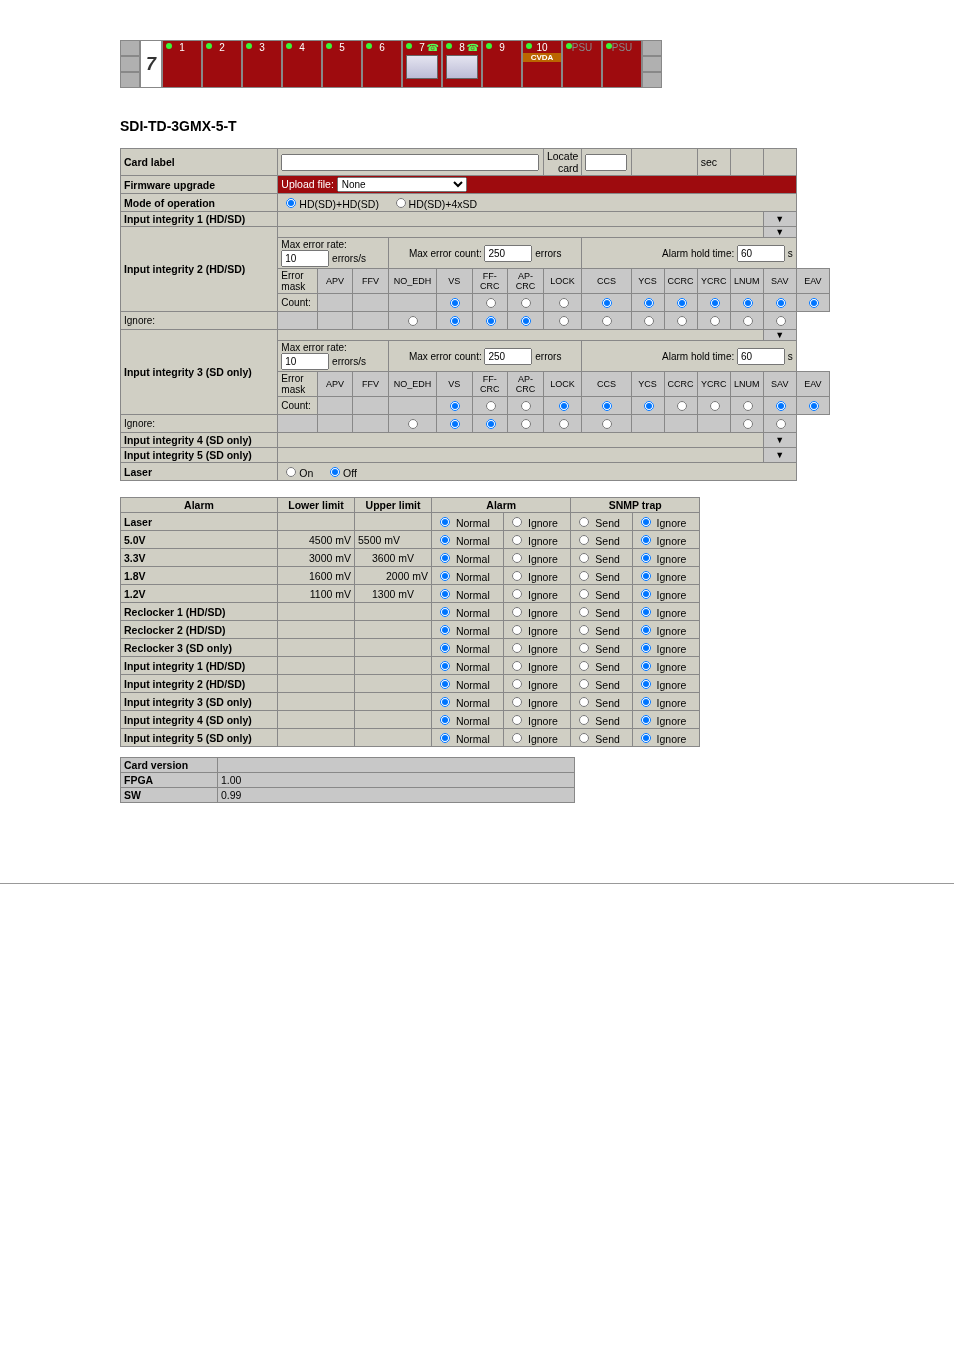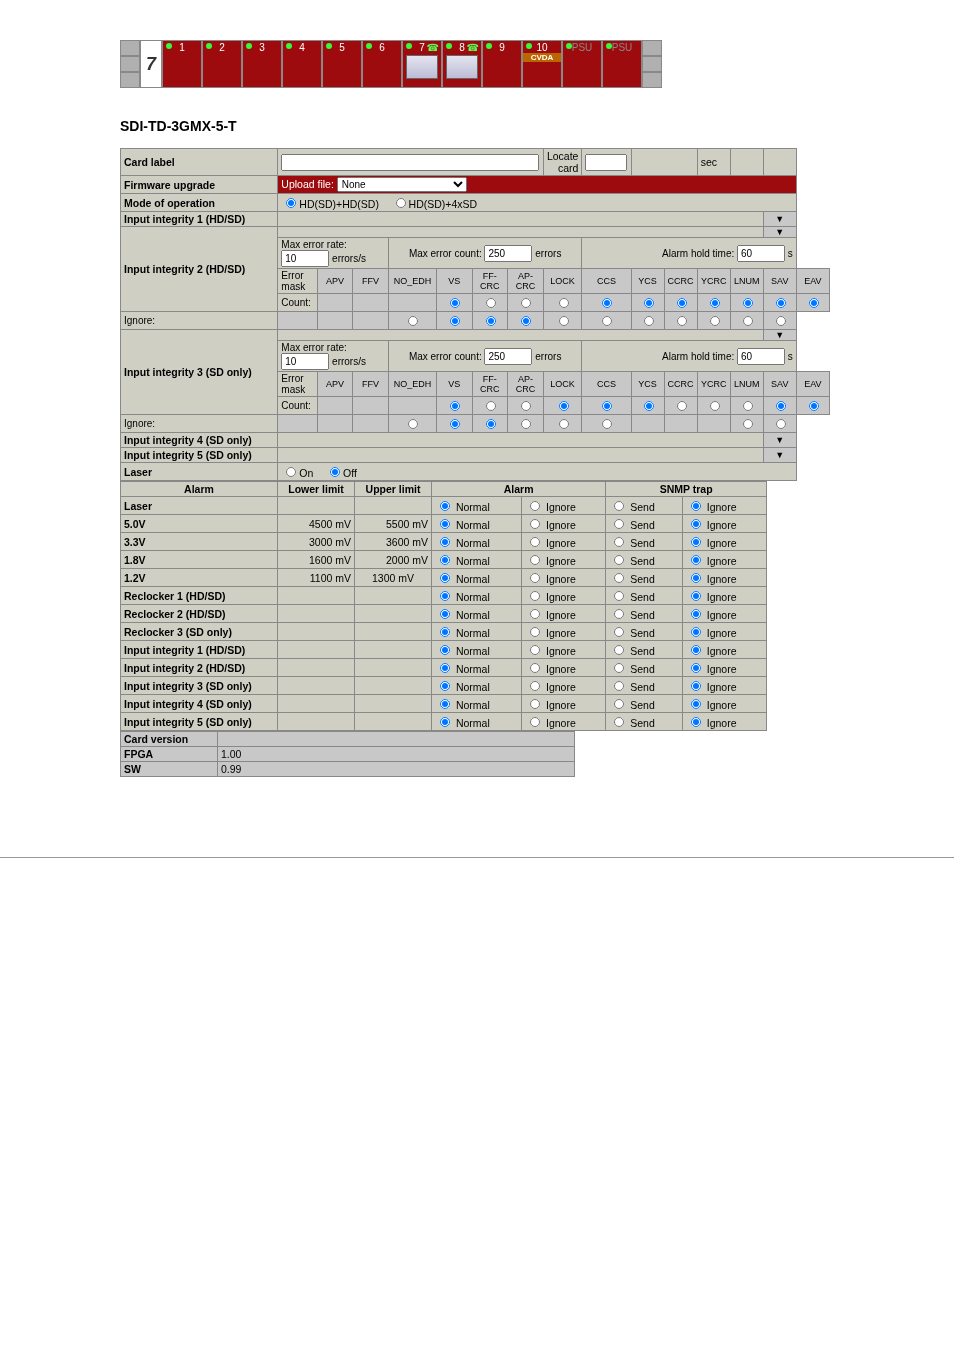--- a/index.html
+++ b/index.html
@@ -17,25 +17,25 @@
   .slot.ten .sub{font-size:8px;color:#fff;background:#b60;font-weight:bold}
   h1{font-size:14px;font-weight:bold;color:#000;margin:6px 0 14px 0}
   table{border-collapse:collapse}
   td,th{border:1px solid #888;font-size:10.5px;padding:1px 3px;background:#d0cfc4}
   .hdr{background:#9e0b0e;color:#fff;font-weight:bold}
   .upg{background:#9e0b0e;color:#ffb400;font-weight:bold}
   .lbl{background:#d0cfc4;color:#000}
   .inp{font-family:Arial;font-size:10px;width:40px}
   .radio{width:10px;height:10px}
   .arrow{width:14px;background:#c8c8c8;text-align:center;font-size:9px;padding:0}
-  .cfg{width:710px;margin-bottom:0}
+  .cfg{width:710px;margin-bottom:16px}
   .cfg td.sidelbl{background:#d0cfc4;color:#000;font-weight:bold;width:150px}
   .emcol{width:26px;text-align:center;font-size:9px;background:#c8c8c8}
   .small{font-size:10px}
-  .alarm{width:647px;}
+  .alarm{width:580px;margin-bottom:10px}
   .alarm th{background:#d0cfc4;font-weight:bold;text-align:center}
   .alarm td{background:#d0cfc4}
   .alarm .nm{font-weight:bold}
   .ver{width:455px}
   .ver td{background:#c8c8c8}
   select{font-size:10px;width:130px}
   hr.rule{border:none;border-top:1px solid #999;margin:40px 0 6px 0}
 </style>
 </head>
 <body>
@@ -309,30 +309,30 @@
           <td style="text-align:right"></td>
           <td style="text-align:right"></td>
           <td><input type="radio" checked="" class="radio" style=""> Normal</td>
           <td><input type="radio" class="radio" style=""> Ignore</td>
           <td><input type="radio" class="radio" style=""> Send</td>
           <td><input type="radio" checked="" class="radio" style=""> Ignore</td>
         </tr>
         <tr>
           <td class="nm">5.0V</td>
           <td style="text-align:right">4500 mV</td>
-          <td style="text-align:right">5500 mV</td>
+          <td style="">5500 mV</td>
           <td><input type="radio" checked="" class="radio" style=""> Normal</td>
           <td><input type="radio" class="radio" style=""> Ignore</td>
           <td><input type="radio" class="radio" style=""> Send</td>
           <td><input type="radio" checked="" class="radio" style=""> Ignore</td>
         </tr>
         <tr>
           <td class="nm">3.3V</td>
           <td style="text-align:right">3000 mV</td>
-          <td style="text-align:right">3600 mV</td>
+          <td style="text-align:center">3600 mV</td>
           <td><input type="radio" checked="" class="radio" style=""> Normal</td>
           <td><input type="radio" class="radio" style=""> Ignore</td>
           <td><input type="radio" class="radio" style=""> Send</td>
           <td><input type="radio" checked="" class="radio" style=""> Ignore</td>
         </tr>
         <tr>
           <td class="nm">1.8V</td>
           <td style="text-align:right">1600 mV</td>
           <td style="text-align:right">2000 mV</td>
           <td><input type="radio" checked="" class="radio" style=""> Normal</td>

